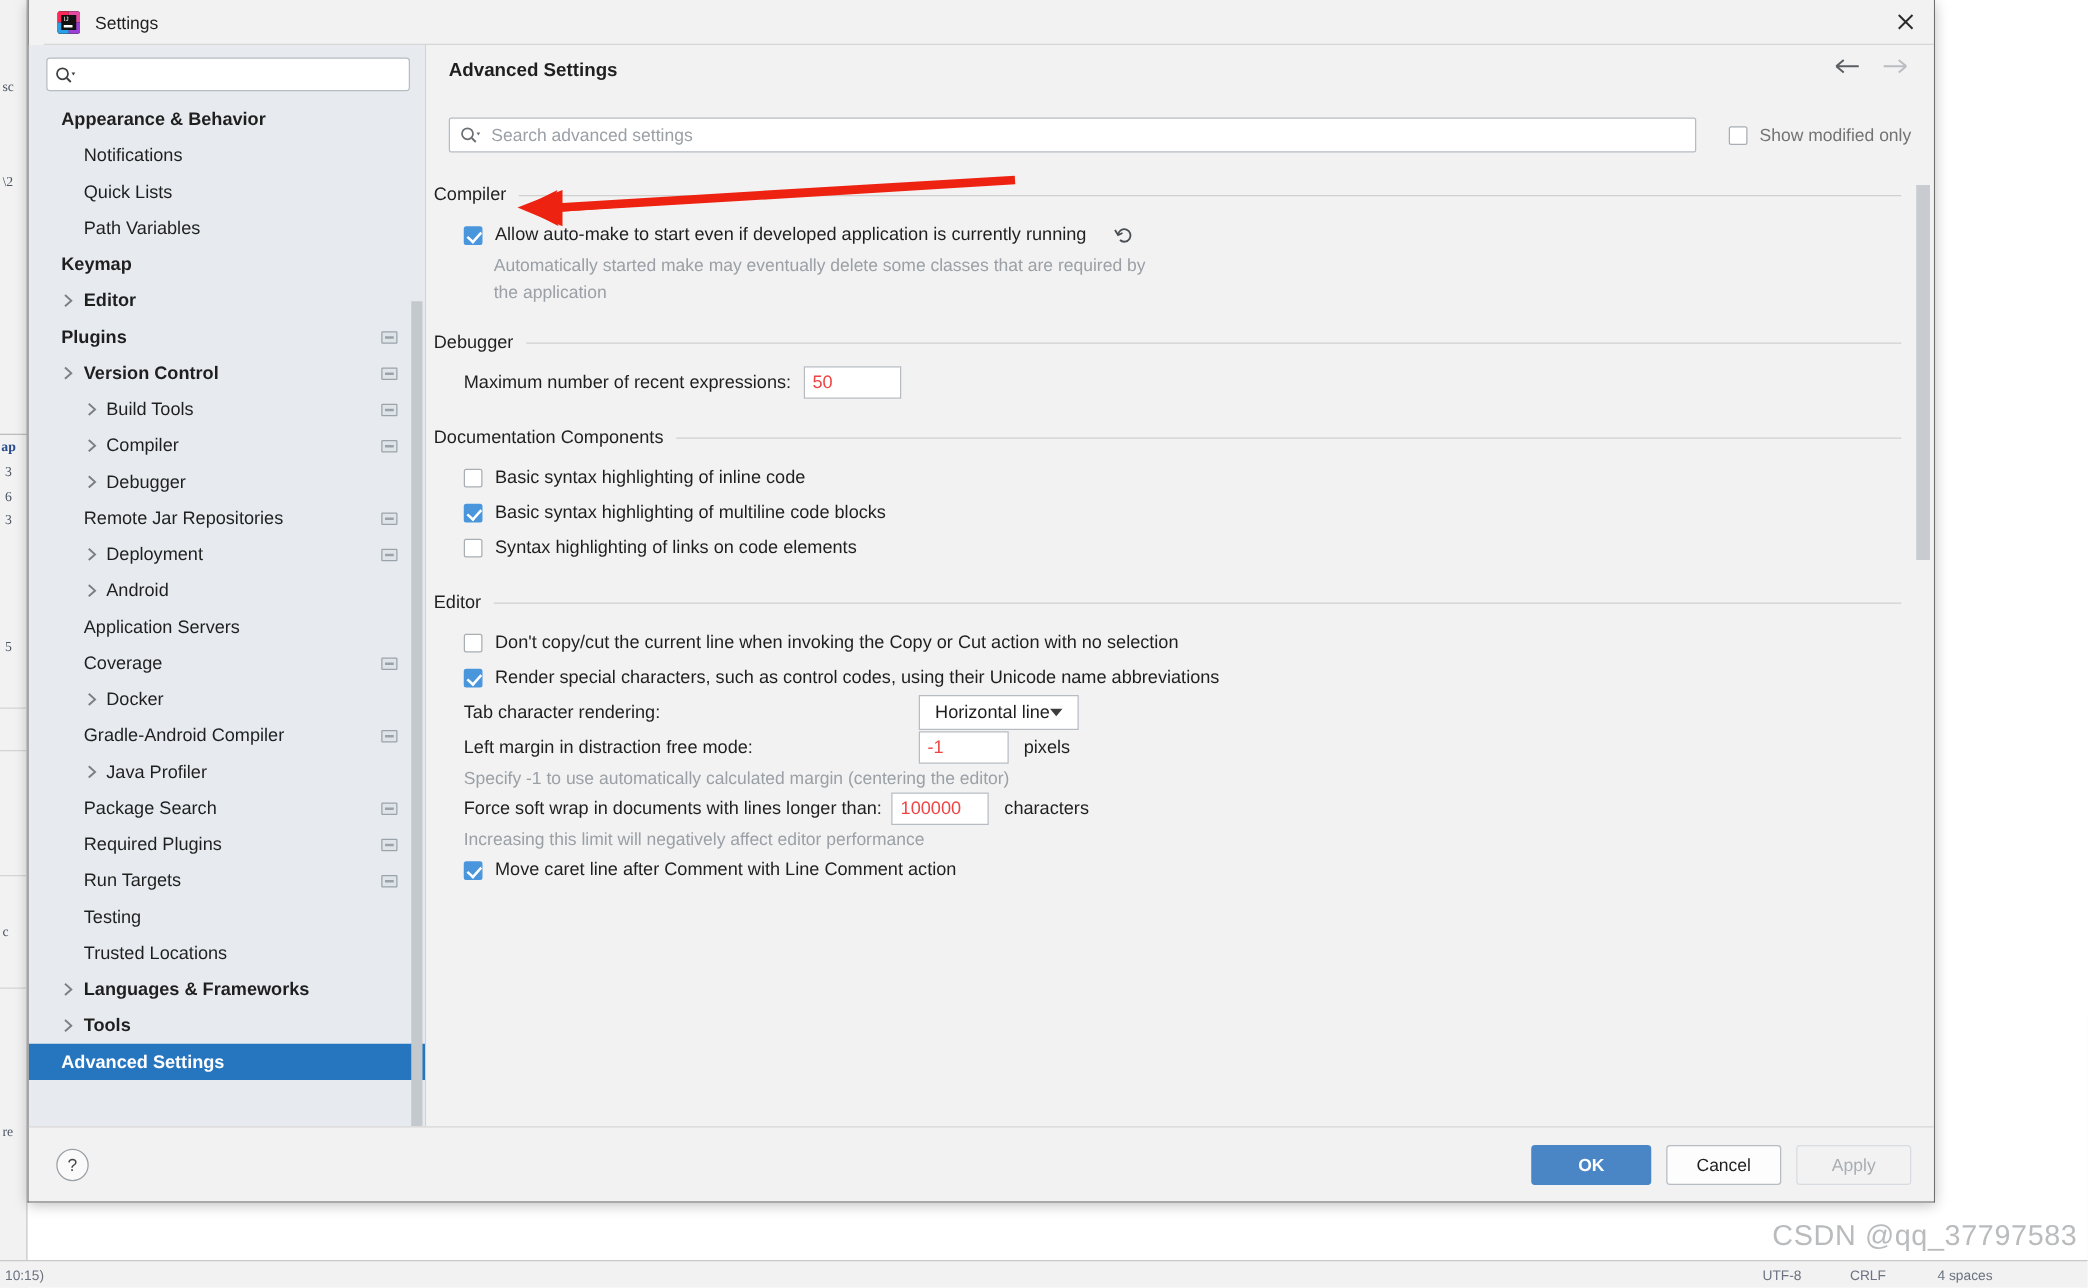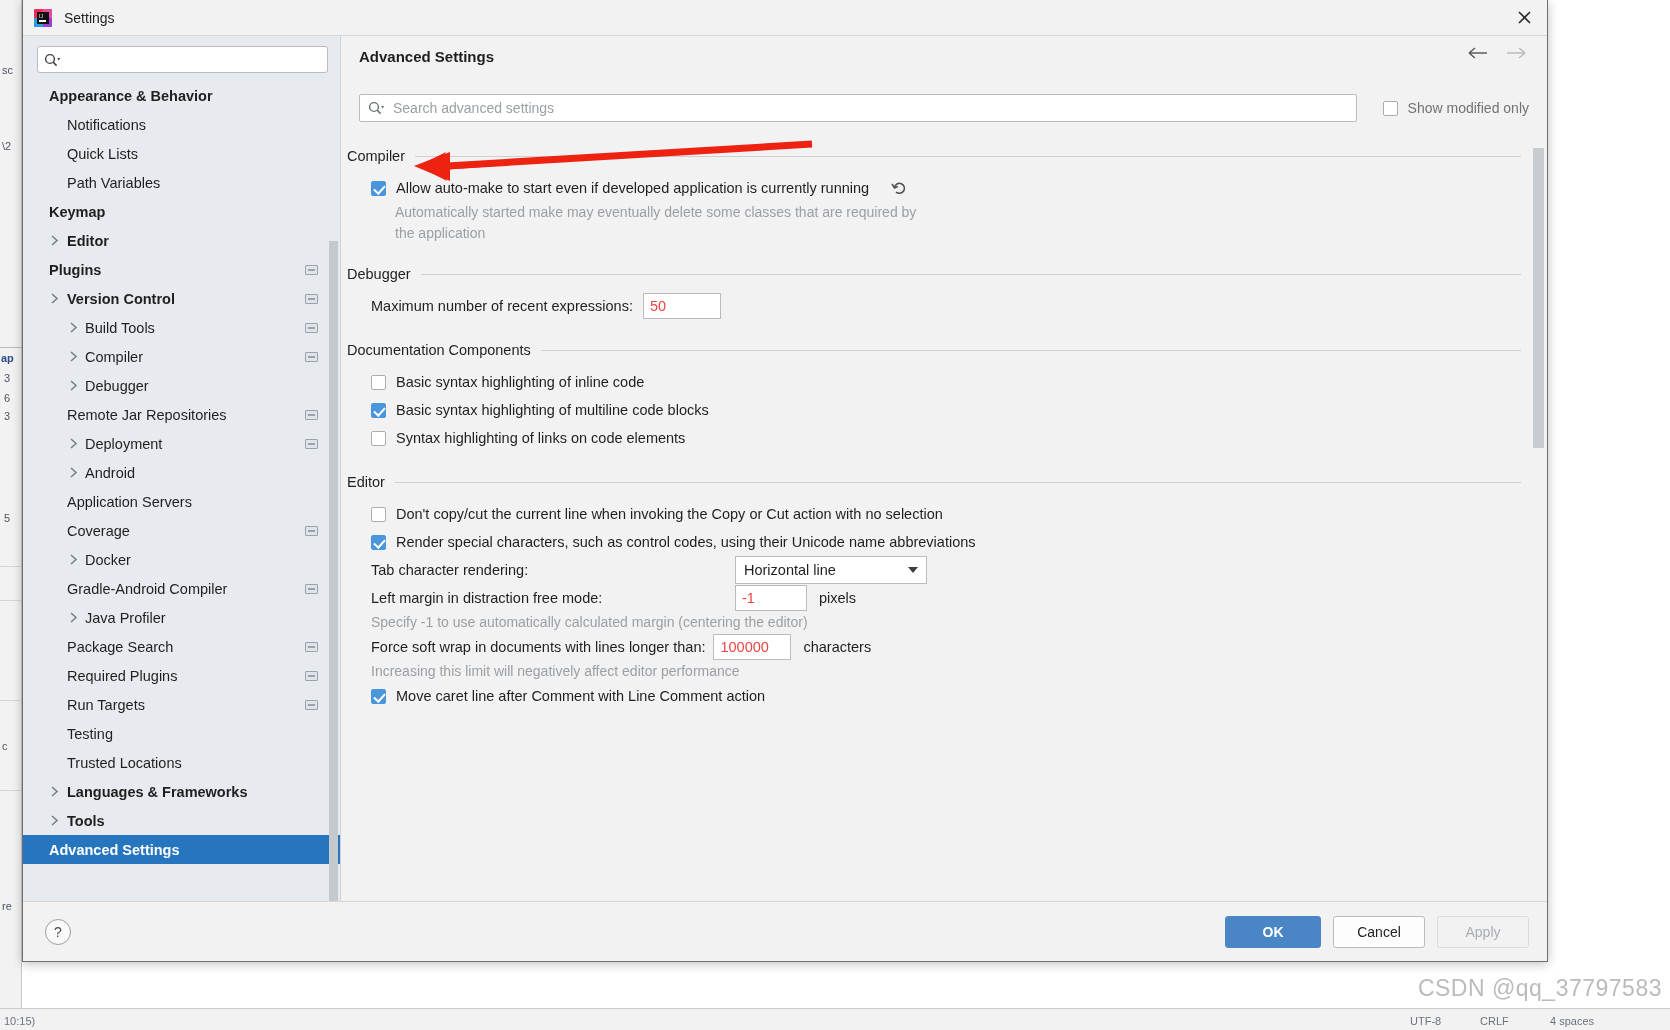--- a/index.html
+++ b/index.html
@@ -15,21 +15,21 @@
   #backdrop {
     position: absolute; inset: 0;
     background: #ffffff;
   }
   .bd-left-col {
     position: absolute; left: 0; top: 0; width: 22px; height: 1030px;
     background: #f2f2f2; border-right: 1px solid #c9c9c9;
   }
   .bd-frag {
     position: absolute;
-    font-family: Liberation Sans, sans-serif;
+    font-family: Liberation Serif, serif;
     font-size: 11px; color: #4b5563; white-space: nowrap;
     overflow: hidden;
   }
   .bd-hline {
     position: absolute; left: 0; height: 1px; background: #d4d4d4;
   }
   .bd-bottom {
     position: absolute; left: 0; bottom: 0; width: 1670px; height: 22px;
     background: #f2f2f2; border-top: 1px solid #c9c9c9;
   }
@@ -39,20 +39,21 @@
   }
 
   
   #dialog {
     position: absolute;
     left: 22px; top: 0; width: 1526px; height: 962px;
     background: #f2f2f2;
     border: 1px solid #6f6f6f;
     border-top: none;
     box-shadow: 0 2px 10px rgba(0,0,0,0.25);
+    padding-left: 12px;
   }
   .titlebar {
     position: relative;
     height: 36px;
     background: #f2f2f2;
     border-bottom: 1px solid #d6d6d6;
     display: flex; align-items: center;
   }
   .app-logo {
     width: 18px; height: 18px; margin-left: 11px; margin-right: 12px;
@@ -263,26 +264,26 @@
     height: 26px; background: #fff;
     border: 1px solid #b6bcc2;
     font-size: 14.5px; color: #ef4444;
     display: flex; align-items: center;
     padding: 0 6px;
   }
   .lbl { white-space: nowrap; }
   .unit { margin-left: 12px; }
 
   .combo {
-    height: 28px; width: 192px;
+    height: 28px; width: 128px;
     background: #fff; border: 1px solid #b6bcc2;
     display: flex; align-items: center;
     padding: 0 8px; cursor: pointer;
     font-size: 14.5px;
-    justify-content: space-between;
+    justify-content: center;
   }
   .combo-arrow {
     width: 0; height: 0;
     border-left: 5px solid transparent;
     border-right: 5px solid transparent;
     border-top: 6px solid #3d3d3d;
   }
 
   .lbl-col { width: 364px; }
 

